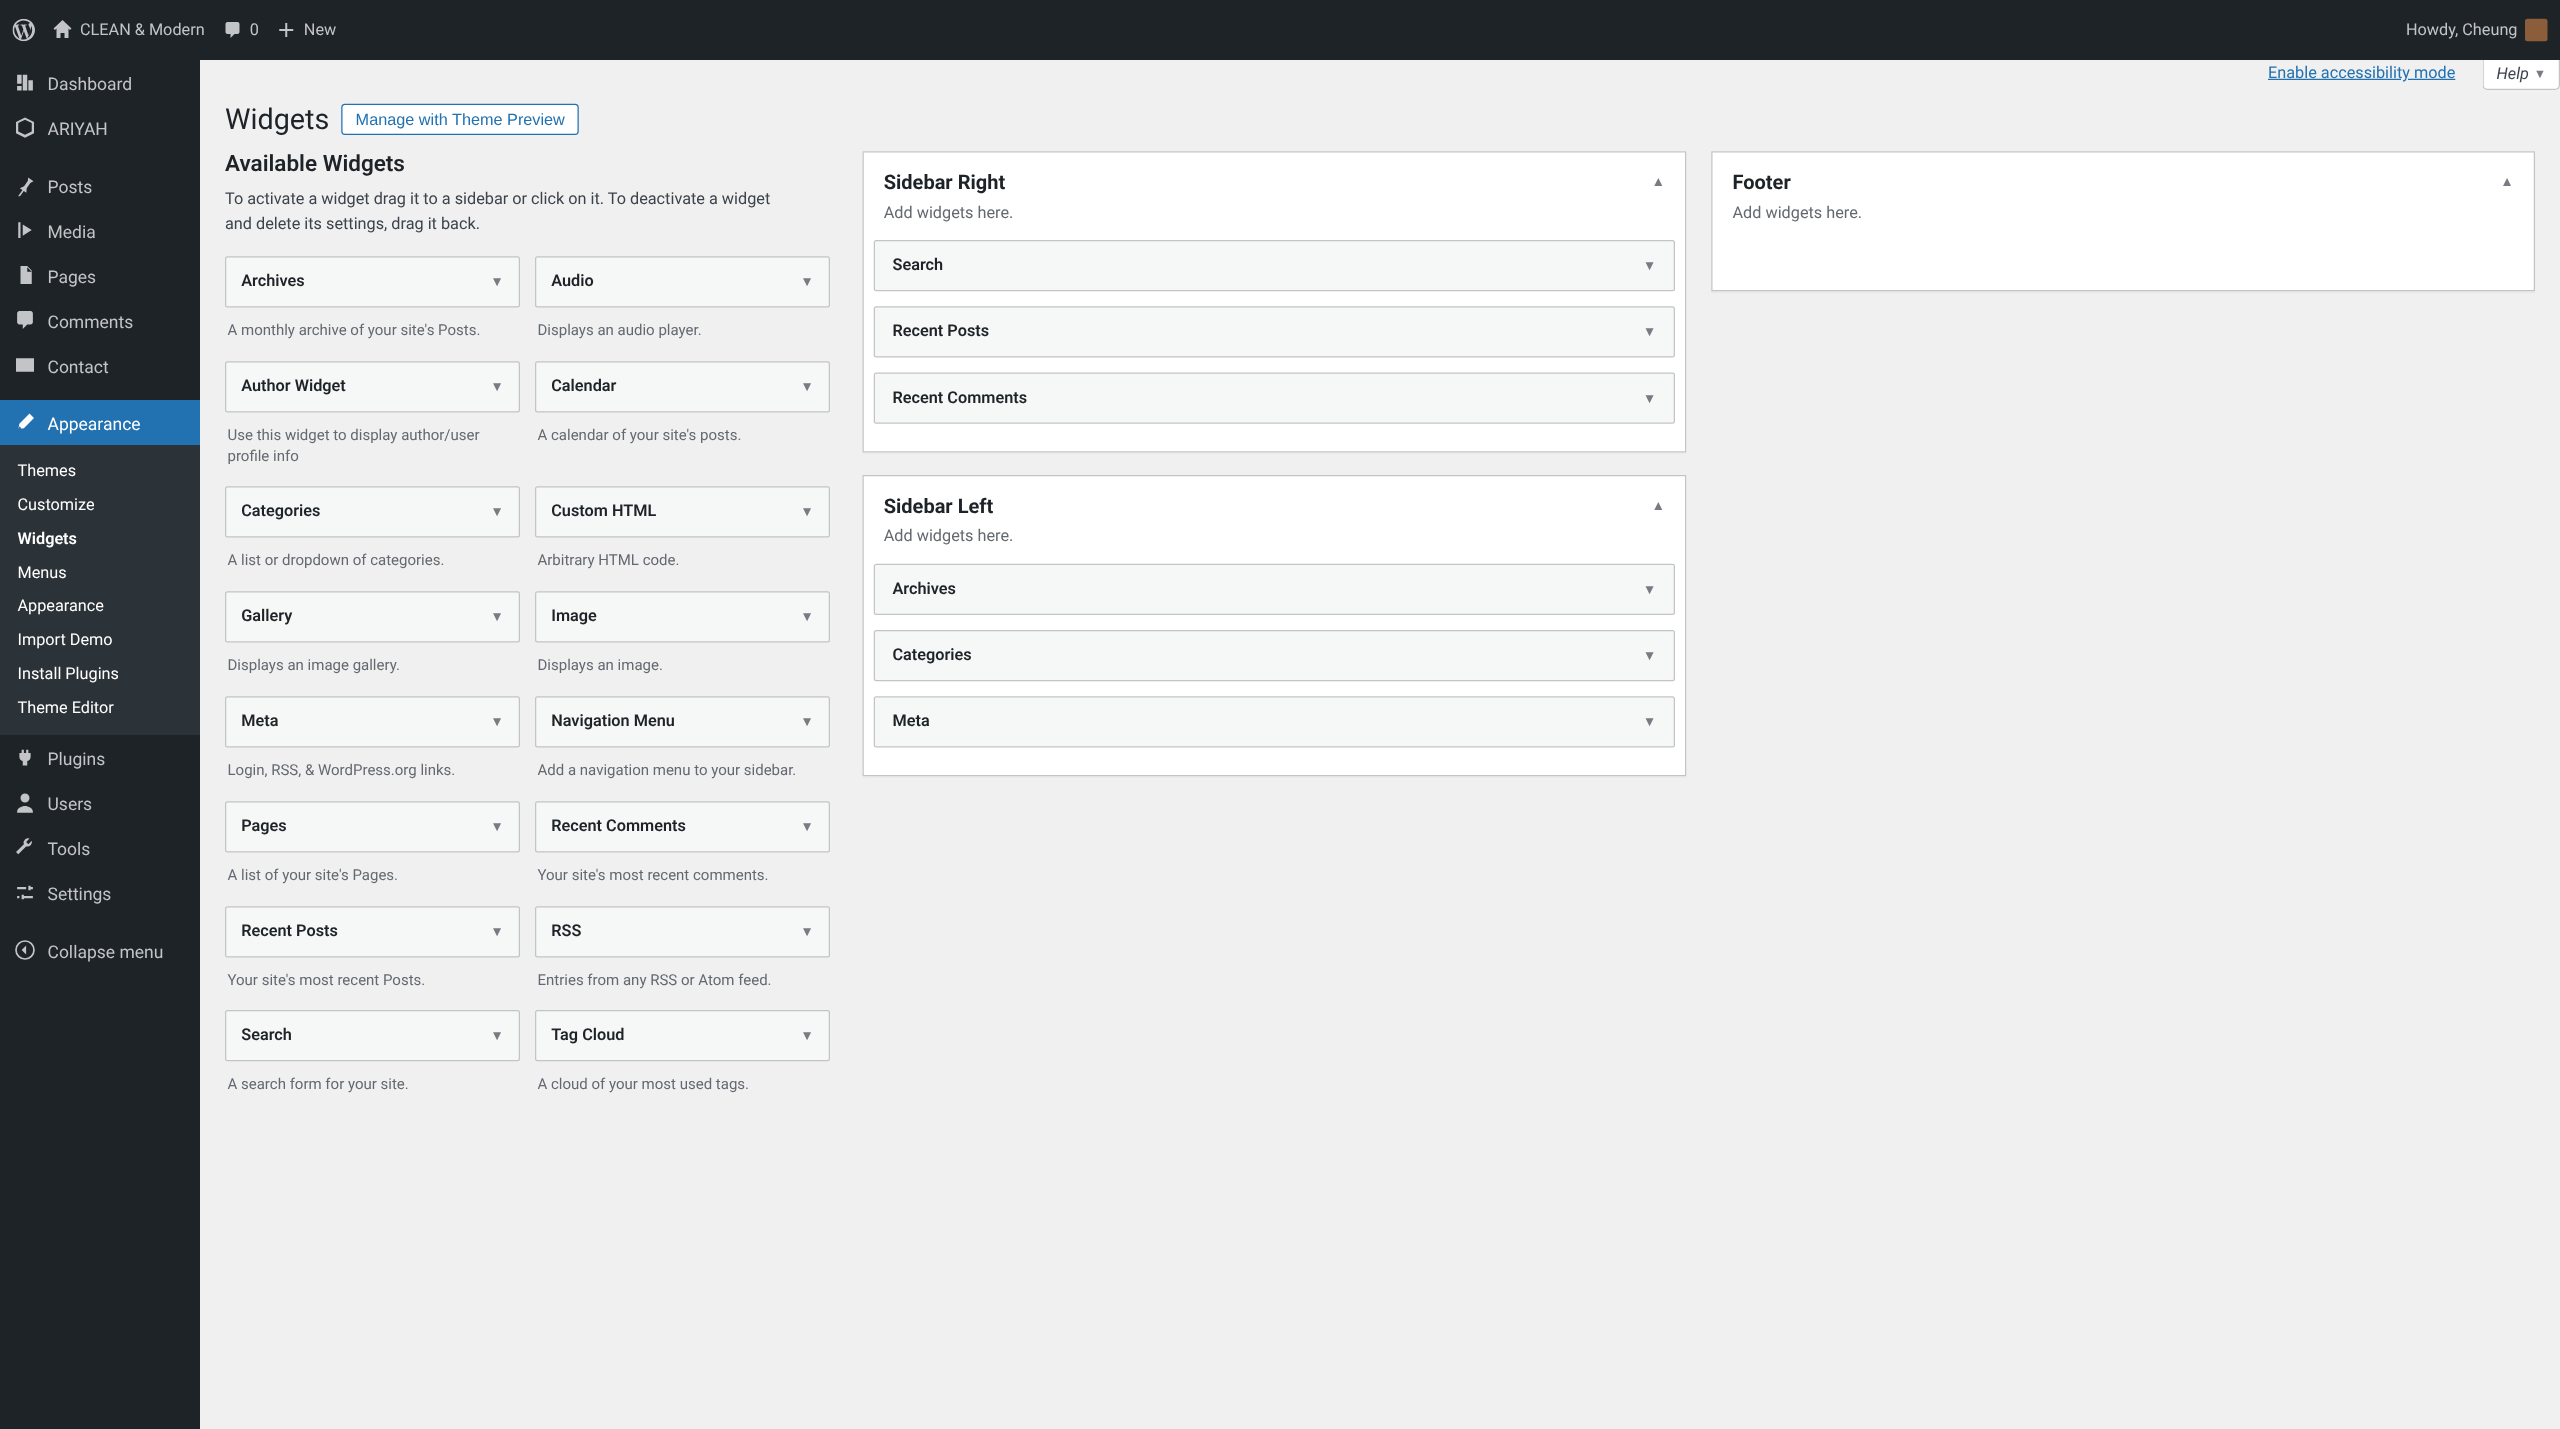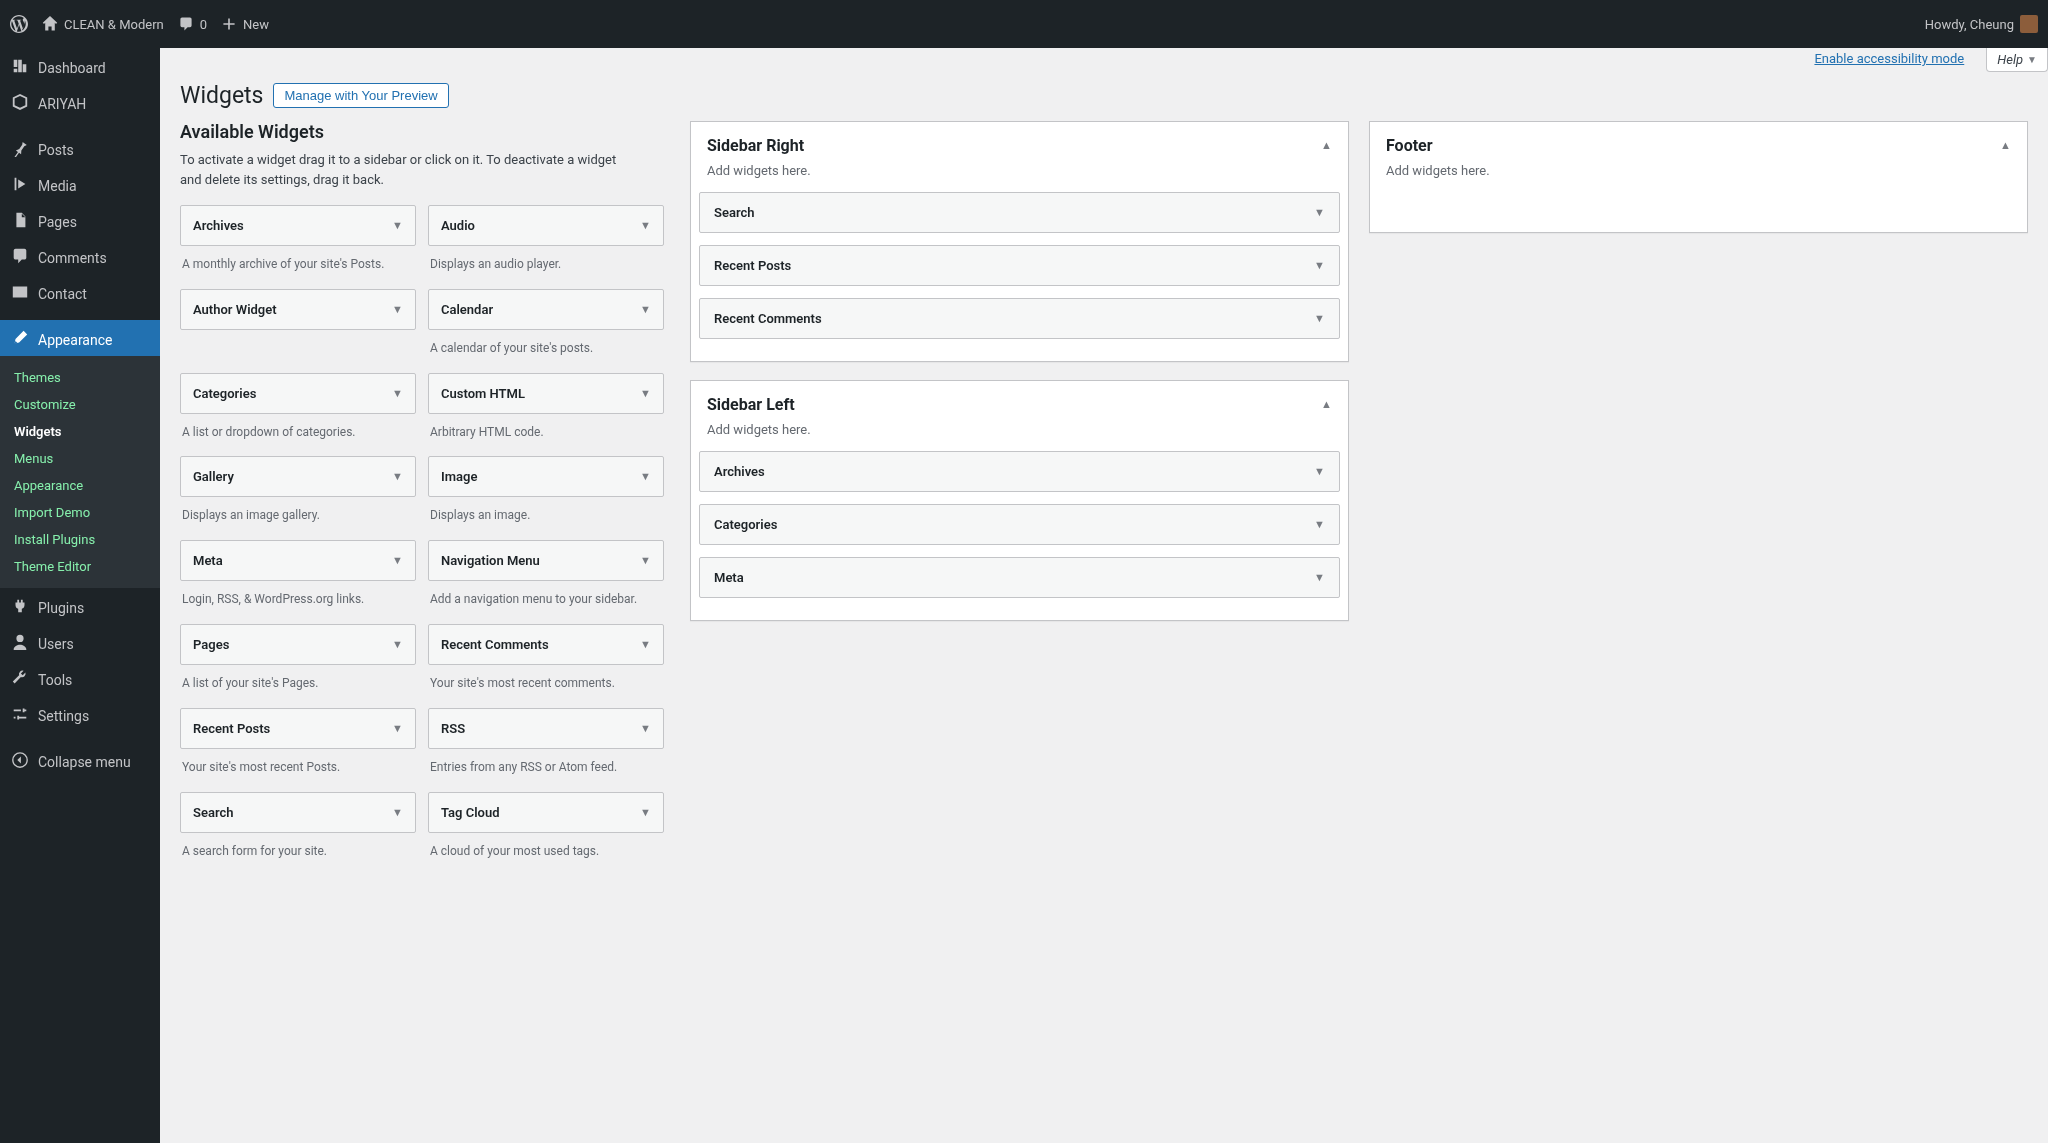--- a/index.html
+++ b/index.html
@@ -8,21 +8,21 @@
 .adminbar-left, .adminbar-right { display: flex; align-items: center; gap: 14px; }
 .adminbar-item { display: flex; align-items: center; gap: 6px; cursor: pointer; }
 .adminbar .avatar { width: 18px; height: 18px; background: #8c5d3b; border-radius: 2px; }
 .wrap { display: flex; }
 .sidebar { width: 160px; background: #1d2327; min-height: calc(100vh - 32px); color: #c3c4c7; }
 .menu-item { display: flex; align-items: flex-end; gap: 8px; padding: 8px 10px; cursor: pointer; font-size: 14px; }
 .menu-item.active { background: #2271b1; color: #fff; position: relative; }
 .menu-item.active::after { content: ""; position: absolute; right: -8px; top: 50%; transform: translateY(-50%); border: 8px solid transparent; border-right-color: #f0f0f1; }
 .menu-icon { width: 20px; height: 20px; display: flex; align-items: center; justify-content: center; font-family: dashicons; }
 .submenu { background: #2c3338; padding: 8px 0; }
-.submenu-item { padding: 6px 12px 6px 14px; font-size: 13px; color: #86efac; cursor: pointer; }
+.submenu-item { padding: 6px 12px 6px 14px; font-size: 13px; color: #ffffff; cursor: pointer; }
 .submenu-item.current { color: #fff; font-weight: 600; }
 .content { flex: 1; padding: 0 20px 40px; }
 .screen-meta { display: flex; justify-content: flex-end; gap: 6px; padding: 0; margin-right: -20px; }
 .screen-meta a { color: #2271b1; text-decoration: underline; font-size: 13px; padding: 3px 16px 4px; }
 .help-tab { border: 1px solid #c3c4c7; border-top: none; background: #fff; padding: 4px 10px; border-radius: 0 0 4px 4px; font-size: 13px; cursor: pointer; display: flex; align-items: center; gap:4px;font-style:italic; }
 .help-tab .tri { font-size: 10px; color: #787c82;}
 .heading-row { display: flex; align-items: center; gap: 10px; margin: 10px 0 12px; }
 .heading-row h1 { font-size: 23px; font-weight: 400; color: #1d2327; }
 .button-outline { border: 1px solid #2271b1; color: #2271b1; background: #fff; padding: 4px 10px; border-radius: 3px; font-size: 13px; cursor: pointer; }
 .columns { display: flex; gap: 20px; align-items: flex-start;}
@@ -212,21 +212,21 @@
     <div class="screen-meta">
       <a href="#">Enable accessibility mode</a>
       <div class="help-tab">
           <span>Help</span>
           <span class="tri">▼</span>
         </div>
     </div>
 
     <div class="heading-row">
       <h1>Widgets</h1>
-      <button class="button-outline">Manage with Your Preview</button>
+      <button class="button-outline">Manage with Theme Preview</button>
     </div>
 
     <div class="columns">
       <div class="col-available">
         <h2>Available Widgets</h2>
         <p class="desc">To activate a widget drag it to a sidebar or click on it. To deactivate a widget and delete its settings, drag it back.</p>
         <div class="widget-grid" id="available-grid">
             <div class="available-widget">
     <div class="widget-title">
       <strong>Archives</strong>
@@ -239,20 +239,21 @@
       <strong>Audio</strong>
       <span class="tri">▼</span>
     </div>
     <div class="widget-desc">Displays an audio player.</div>
             </div>
             <div class="available-widget">
     <div class="widget-title">
       <strong>Author Widget</strong>
       <span class="tri">▼</span>
     </div>
+    <div class="widget-desc">Use this widget to display author/user profile info</div>
             </div>
             <div class="available-widget">
     <div class="widget-title">
       <strong>Calendar</strong>
       <span class="tri">▼</span>
     </div>
     <div class="widget-desc">A calendar of your site's posts.</div>
             </div>
             <div class="available-widget">
     <div class="widget-title">

